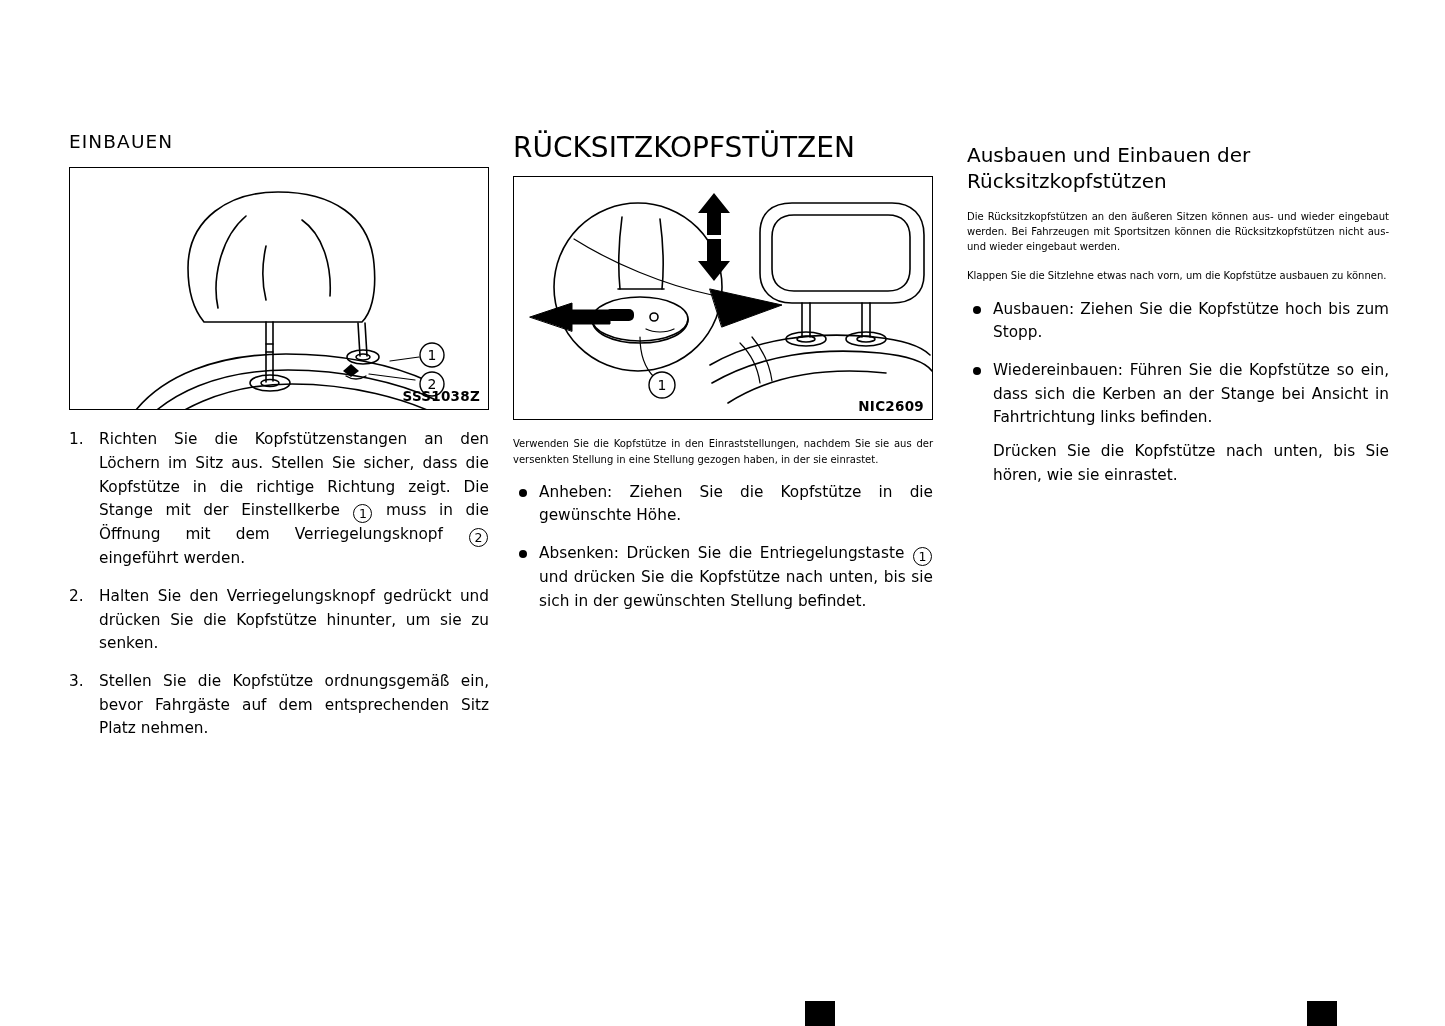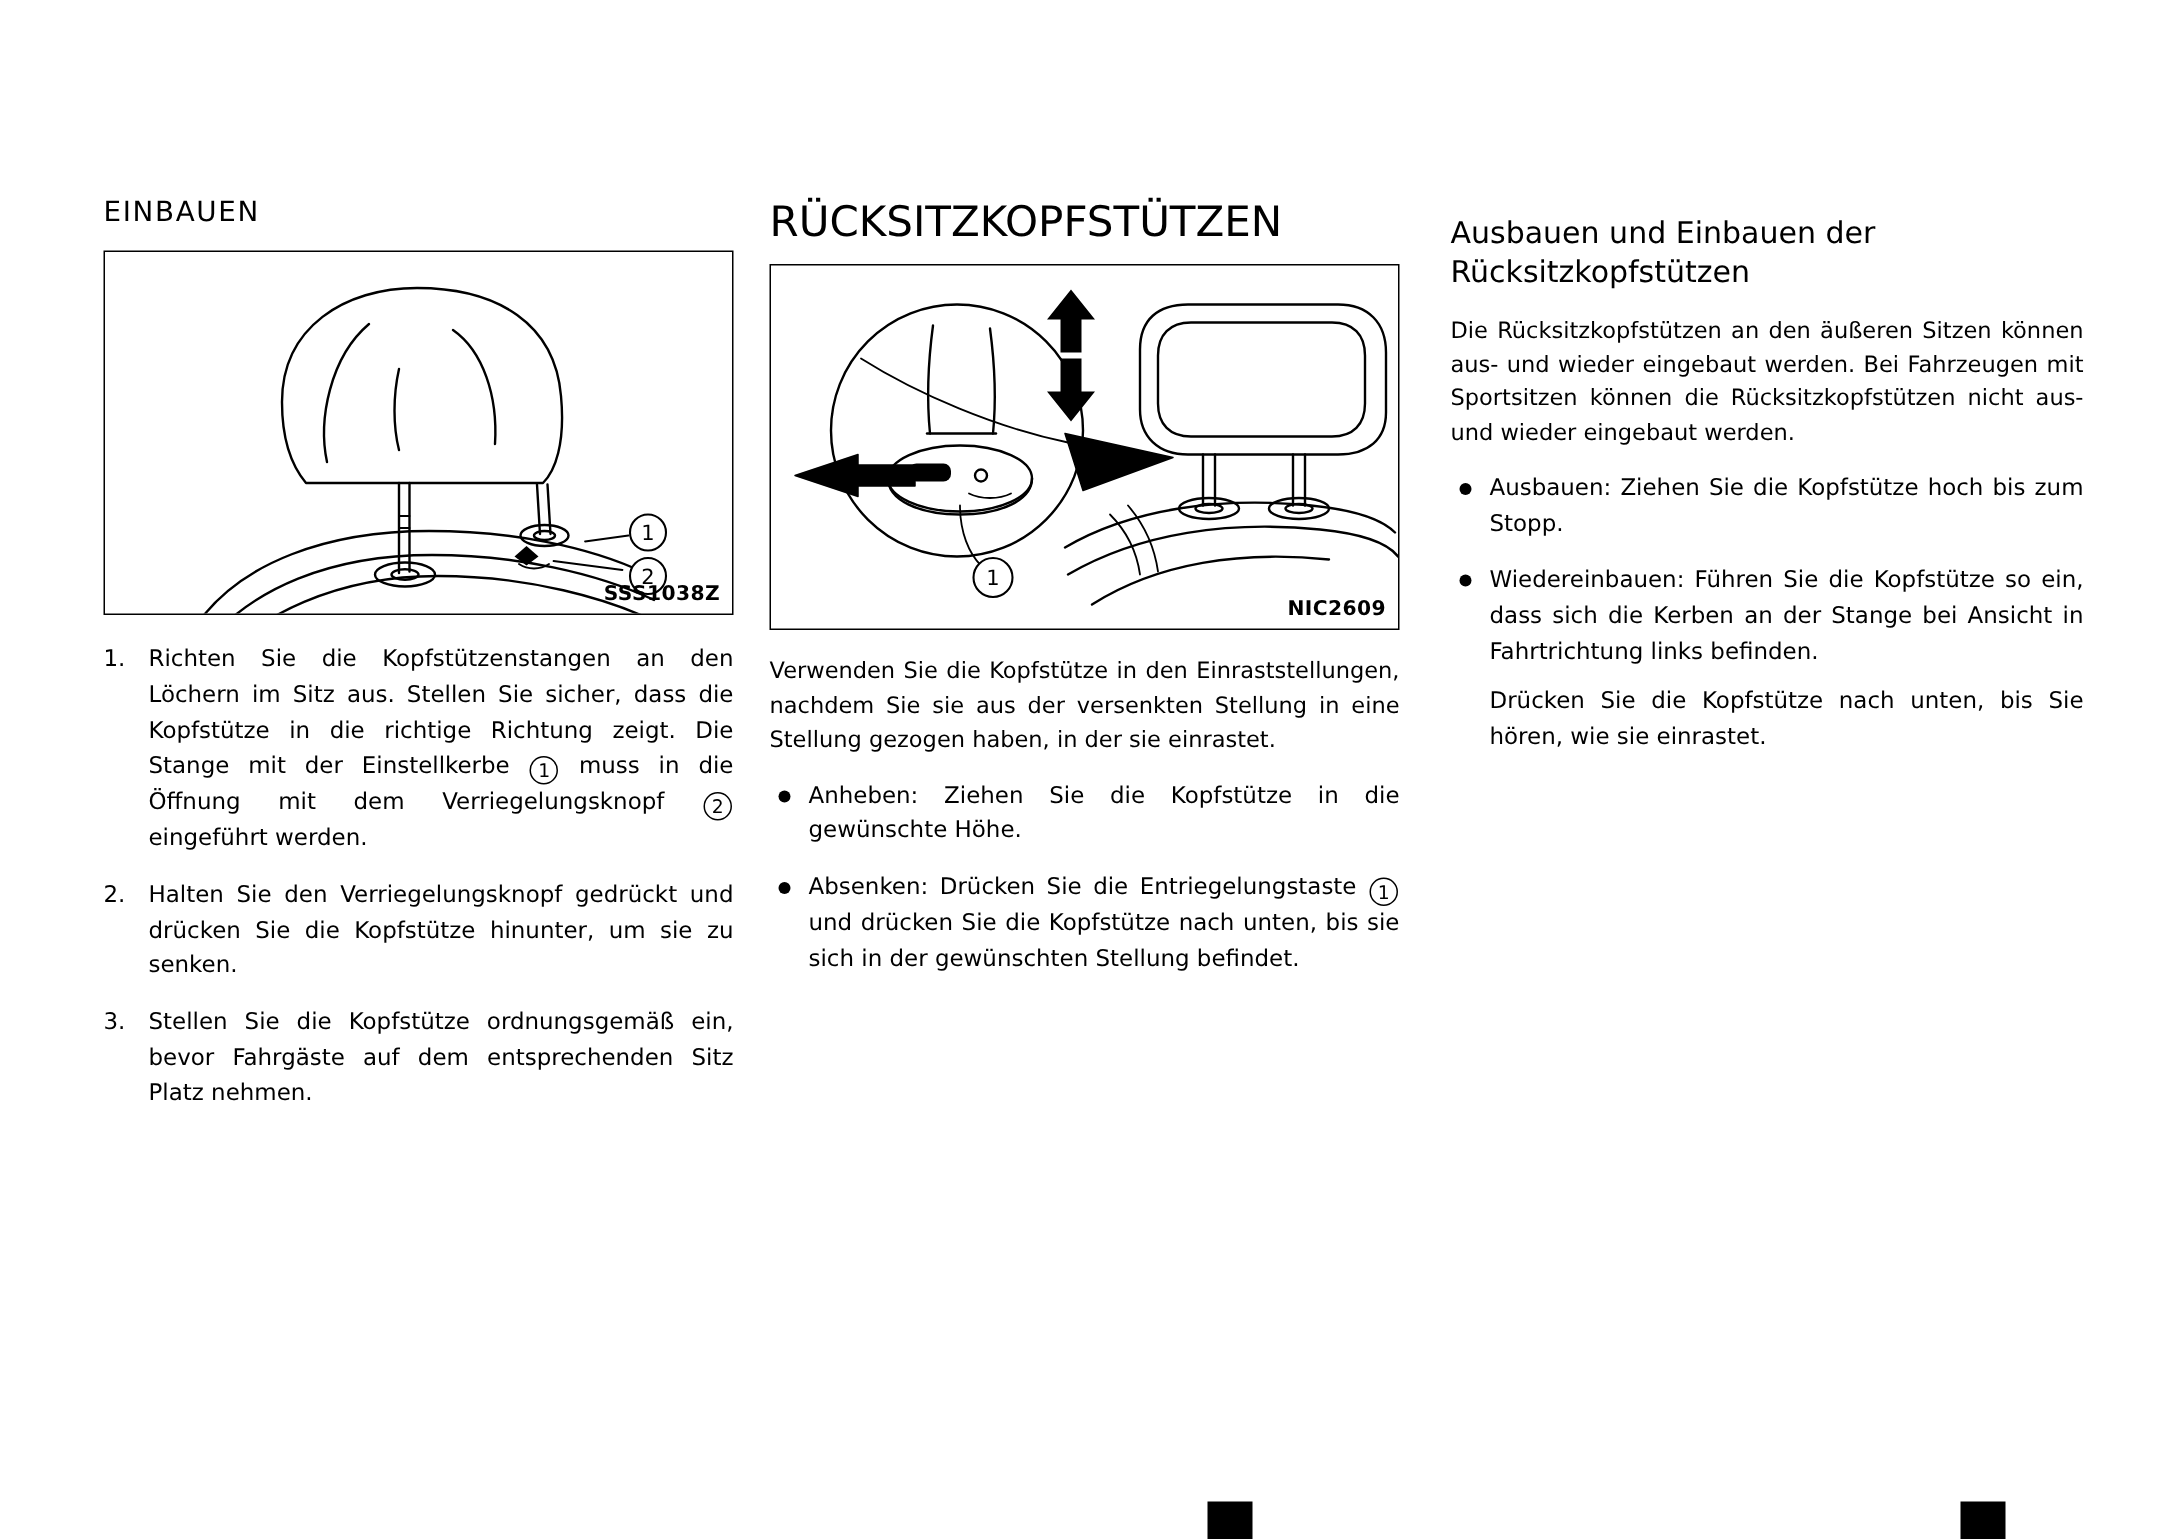--- a/index.html
+++ b/index.html
@@ -65,21 +65,21 @@
     right: 8px;
     bottom: 5px;
     font-size: 13.5px;
     font-weight: bold;
     letter-spacing: 0.02em;
   }
   .figure svg { display: block; }
 
   
   p.body {
-    font-size: 15px;
+    font-size: 10px;
     line-height: 1.52;
     margin: 0 0 14px 0;
     text-align: justify;
   }
   .numlist {
     margin: 18px 0 0 0;
     padding: 0;
     list-style: none;
   }
   .numlist > li {
@@ -306,20 +306,21 @@
         <span>und drücken Sie die Kopfstütze nach unten, bis sie sich in der gewünschten Stellung befindet.</span>
       </li>
     </ul>
   </div>
 
   <div class="col col-3">
 
     <h2 class="h-sub" style="margin-top:12px;font-size:20px;">Ausbauen und Einbauen der Rücksitzkopfstützen</h2>
 
     <p class="body">Die Rücksitzkopfstützen an den äußeren Sitzen können aus- und wieder eingebaut werden. Bei Fahrzeugen mit Sportsitzen können die Rücksitzkopfstützen nicht aus- und wieder eingebaut werden.</p>
+    <p class="body">Klappen Sie die Sitzlehne etwas nach vorn, um die Kopfstütze ausbauen zu können.</p>
 
     <ul class="bullets">
       <li>
         <span>Ausbauen: Ziehen Sie die Kopfstütze hoch bis zum Stopp.</span>
       </li>
       <li>
         <span>Wiedereinbauen: Führen Sie die Kopfstütze so ein, dass sich die Kerben an der Stange bei Ansicht in Fahrtrichtung links befinden.</span>
         <div class="sub-p">
           <span>Drücken Sie die Kopfstütze nach unten, bis Sie hören, wie sie einrastet.</span>
         </div>

